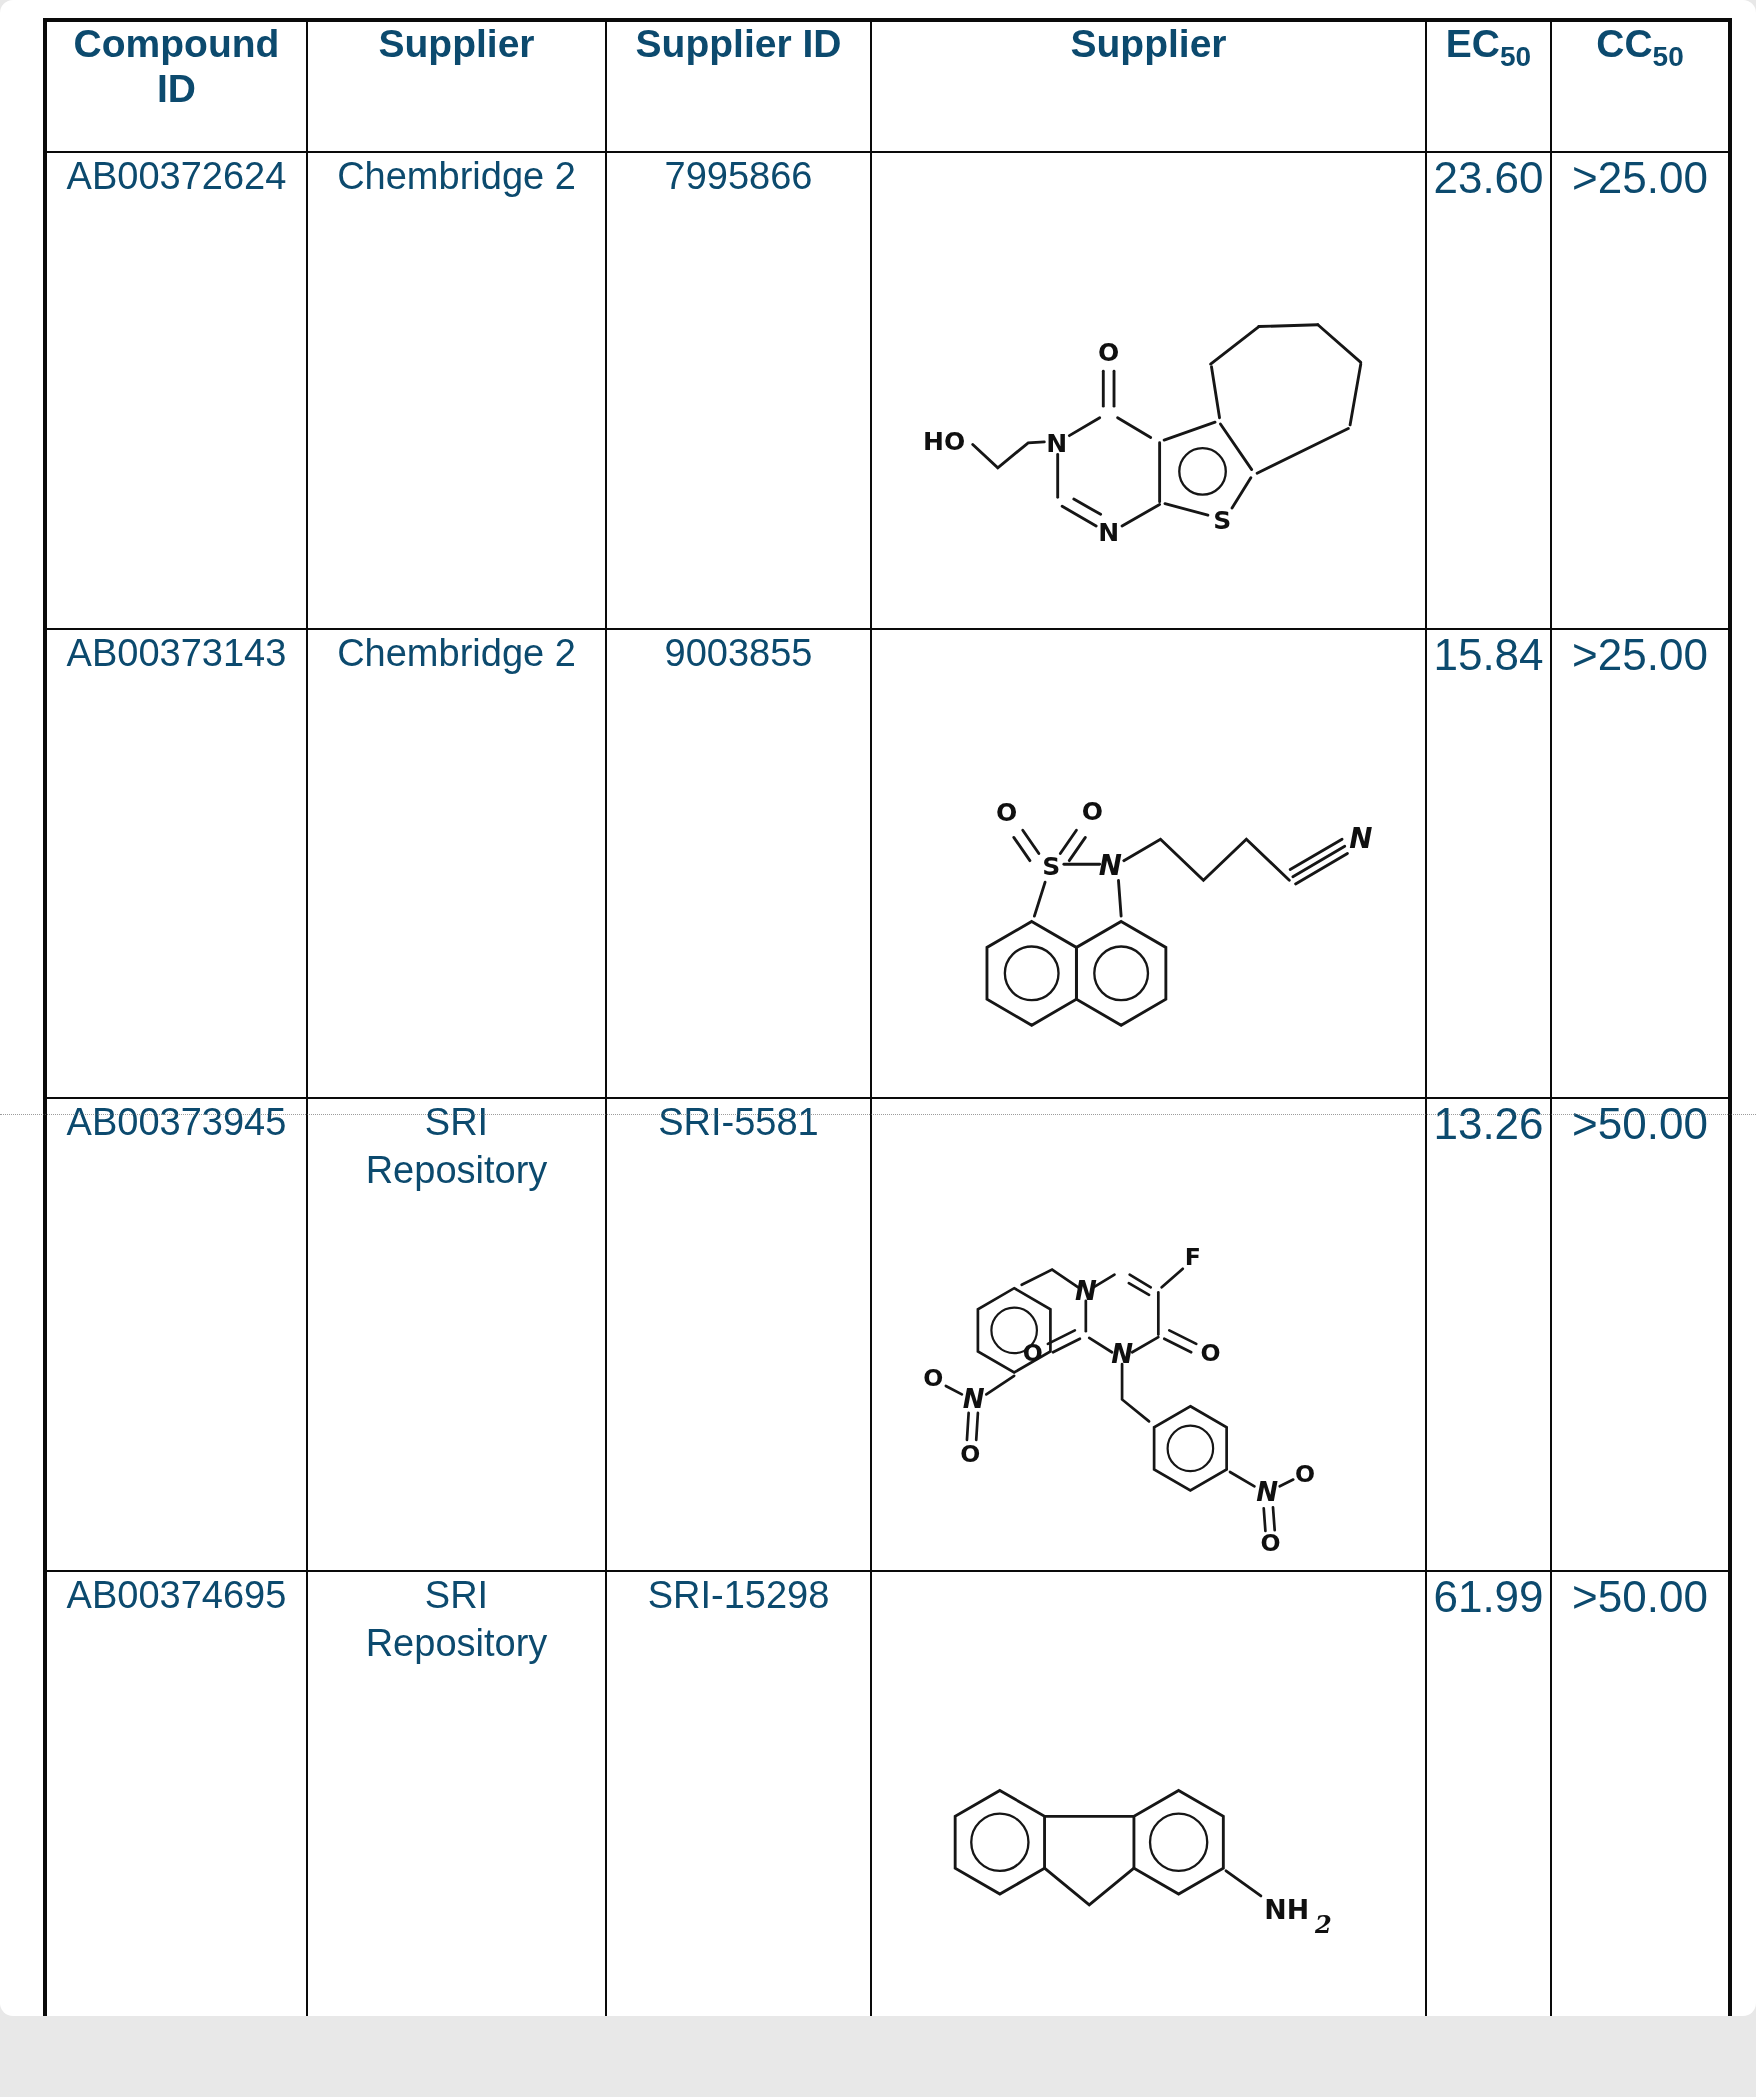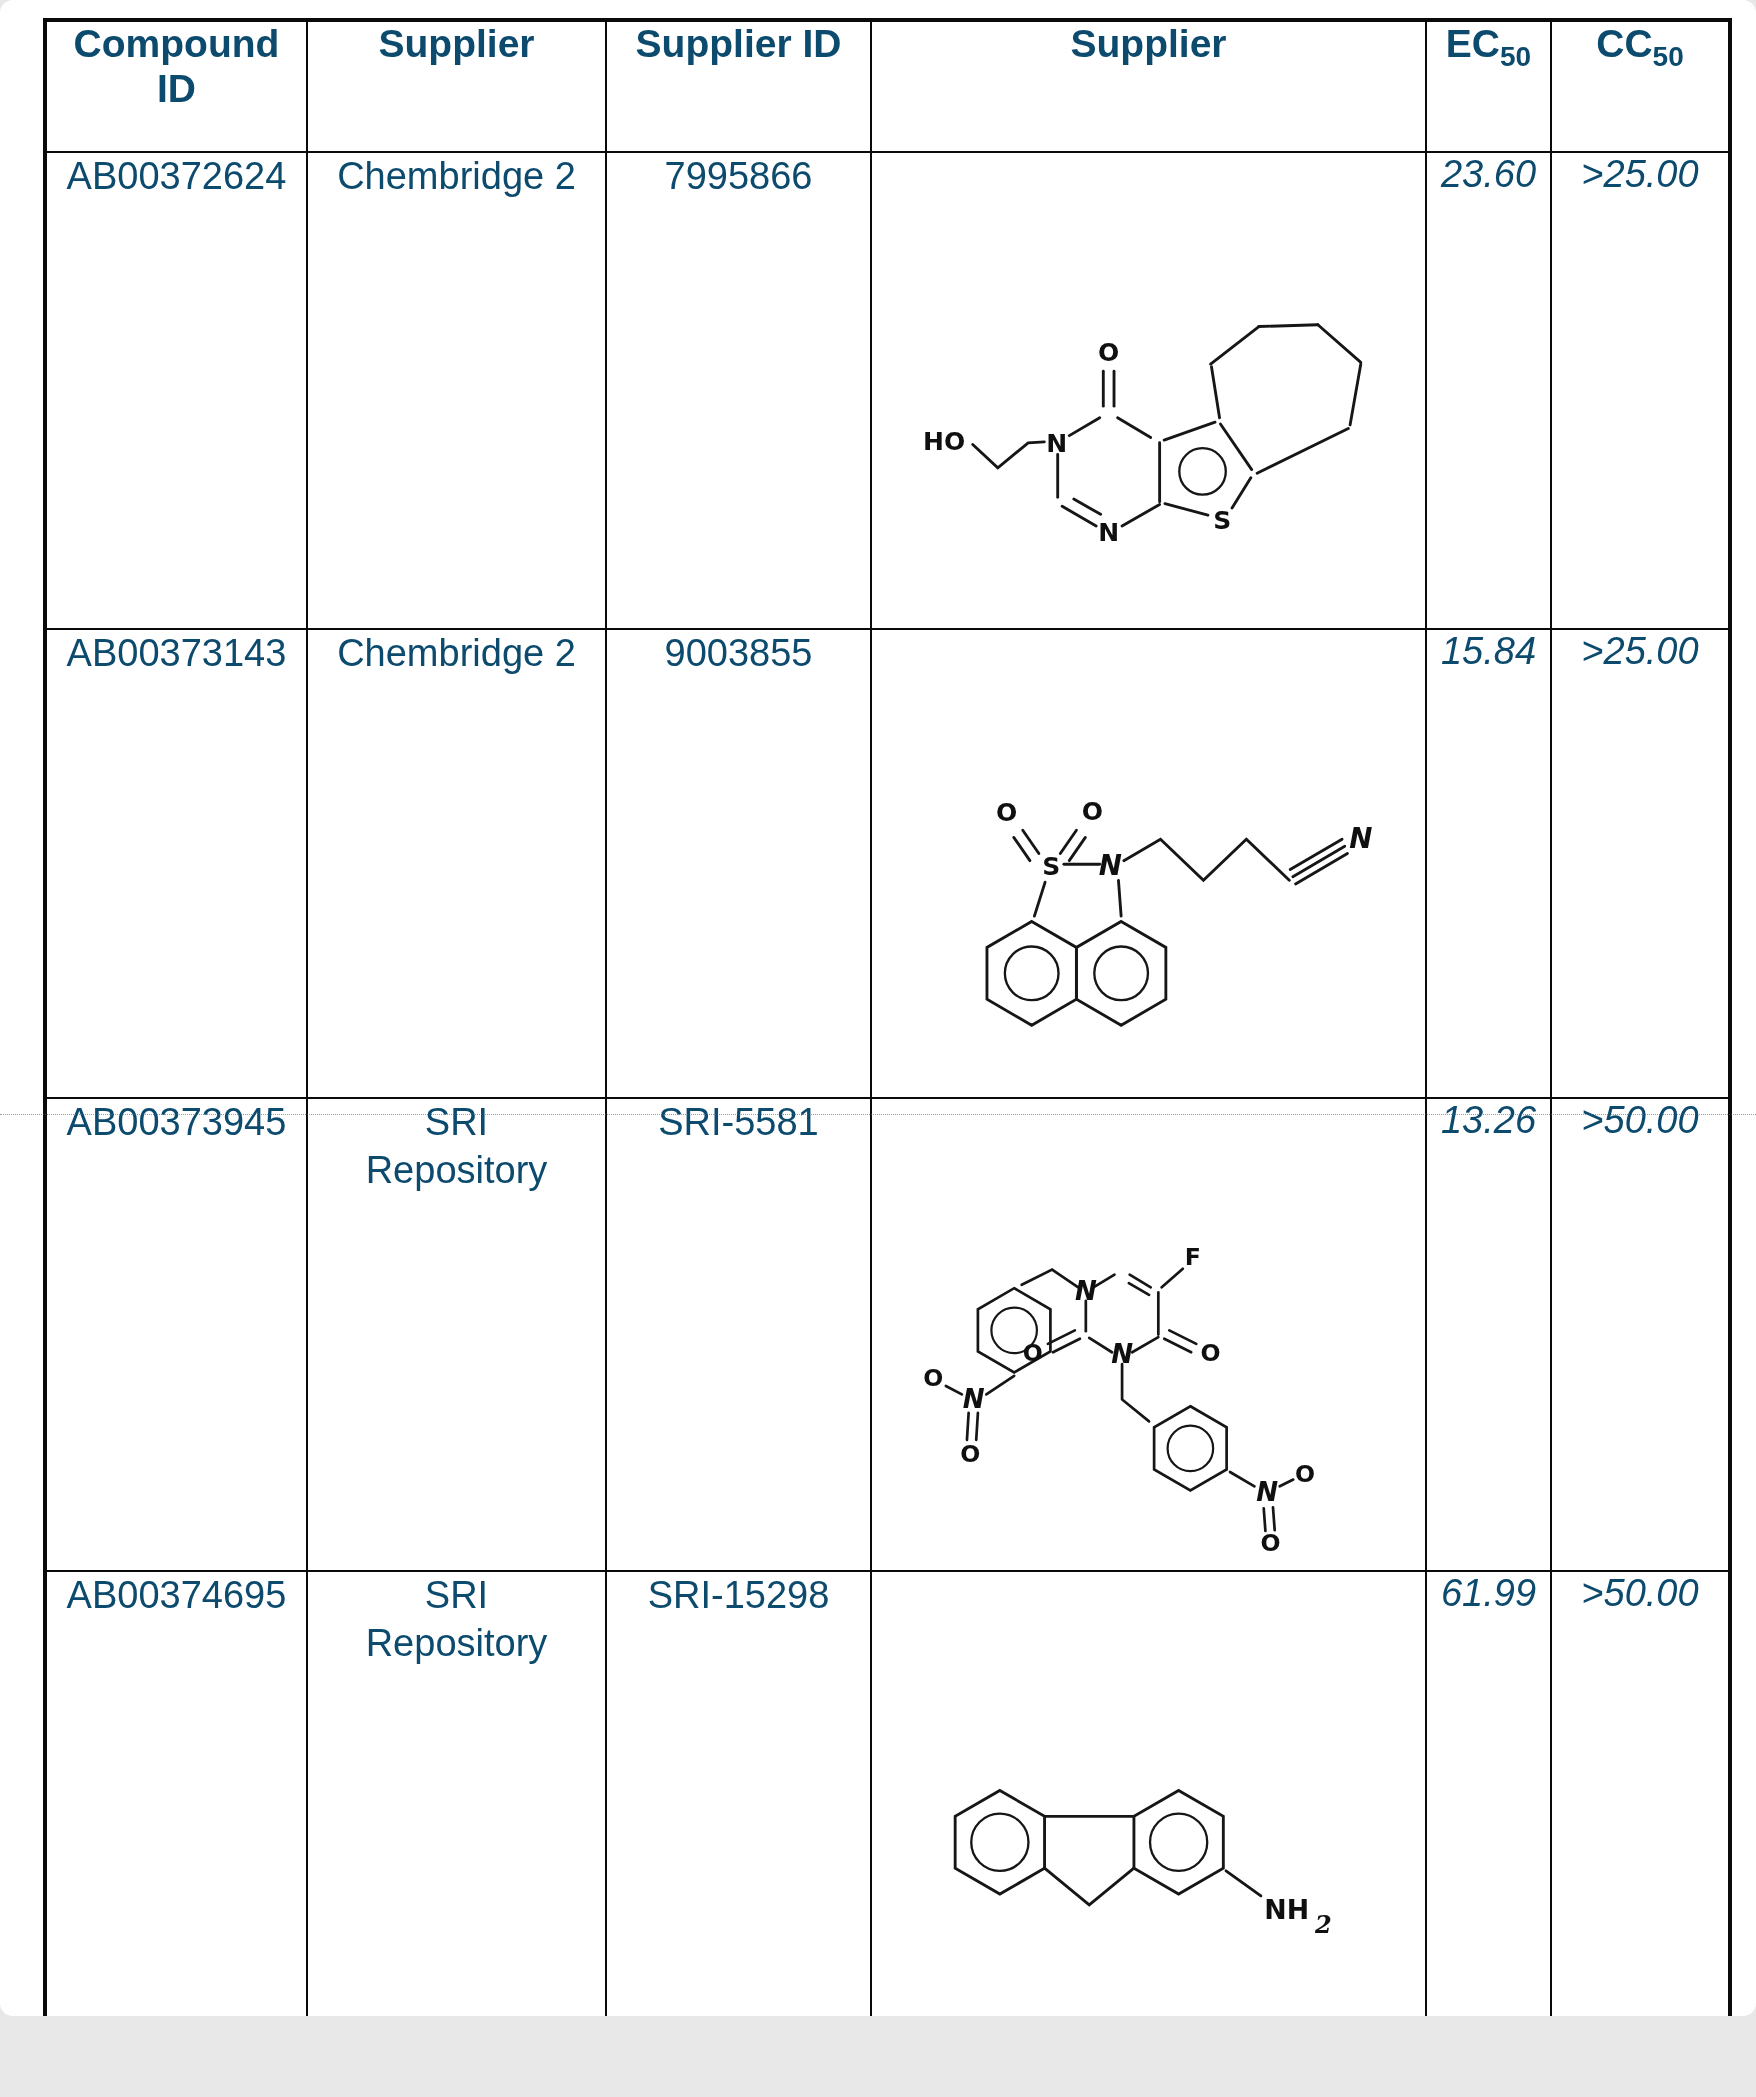--- a/index.html
+++ b/index.html
@@ -35,23 +35,22 @@
   }
   th.hdr sub{font-size:28px;line-height:0;}
   td.txt{
     font-size:38px;
     padding-top:10.7px;
     line-height:1.25;
     white-space:pre-line;
     margin-top:30px;
   }
   td.val{
-    font-size:38px;
+    font-size:44px;
     padding-top:12.5px;
-    font-style:italic;
   }
   td.structure-cell{text-align:left;vertical-align:top;}
   svg.struct{display:block;}
   svg.struct .bond{stroke:#161616;stroke-width:3.2;fill:none;stroke-linecap:round;}
   svg.struct .ring{stroke:#161616;stroke-width:3.2;fill:none;}
   svg.struct .arc{stroke:#161616;stroke-width:2.6;fill:none;}
   svg.struct text{fill:#101010;font-family:"DejaVu Sans",sans-serif;font-weight:bold;font-size:28px;text-anchor:middle;}
   svg.struct text.hand{font-style:italic;font-size:31px;}
   svg.struct text.script{font-family:"DejaVu Serif",serif;font-style:italic;font-size:27px;}
   .mt1{margin:136px 0 0 25px;}

